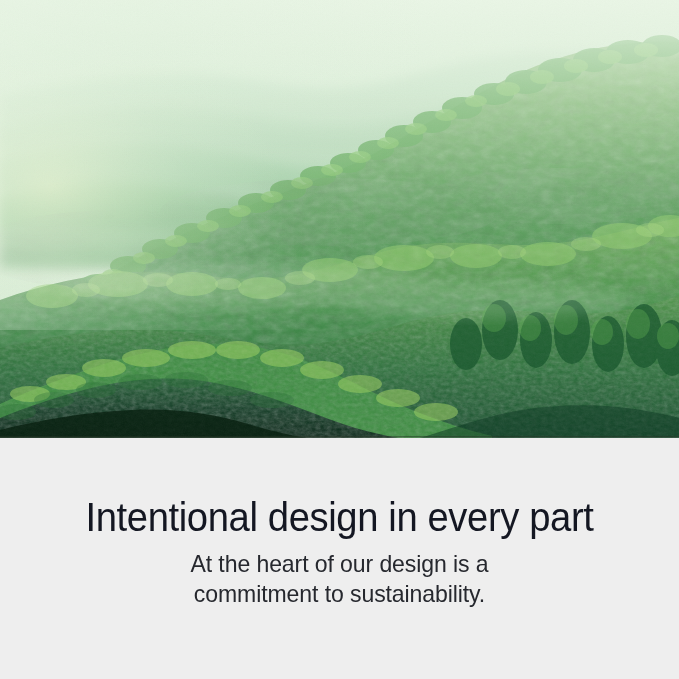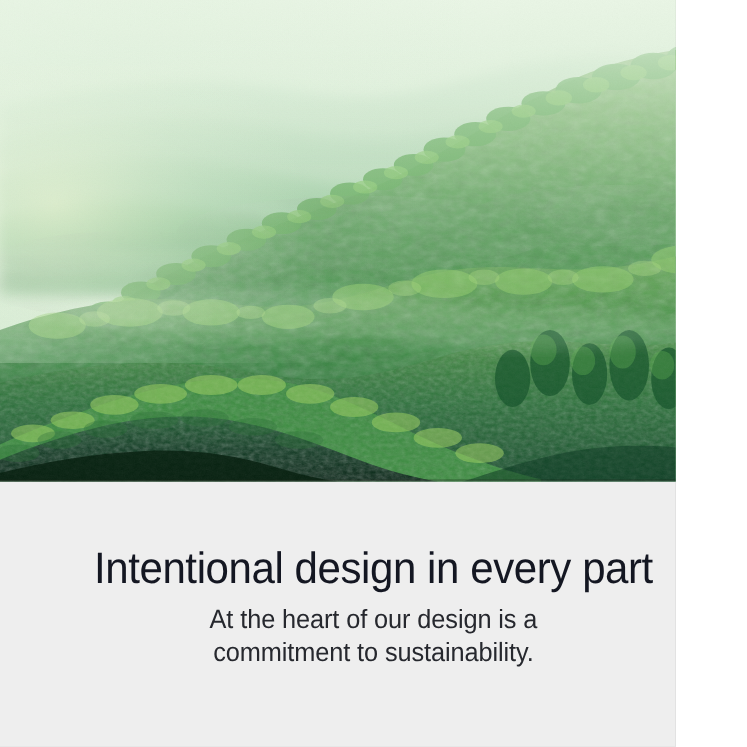--- a/index.html
+++ b/index.html
@@ -8,21 +8,21 @@
     background: #ffffff;
   }
   body {
     width: 679px;
     height: 679px;
     overflow: hidden;
     font-family: "Liberation Sans", sans-serif;
   }
   #card {
     position: relative;
-    width: 614px;
+    width: 679px;
     height: 679px;
     background: #a3a3a3;
     overflow: hidden;
   }
   #hero {
     position: absolute;
     left: 0;
     top: 0;
     width: 679px;
     height: 438px;

